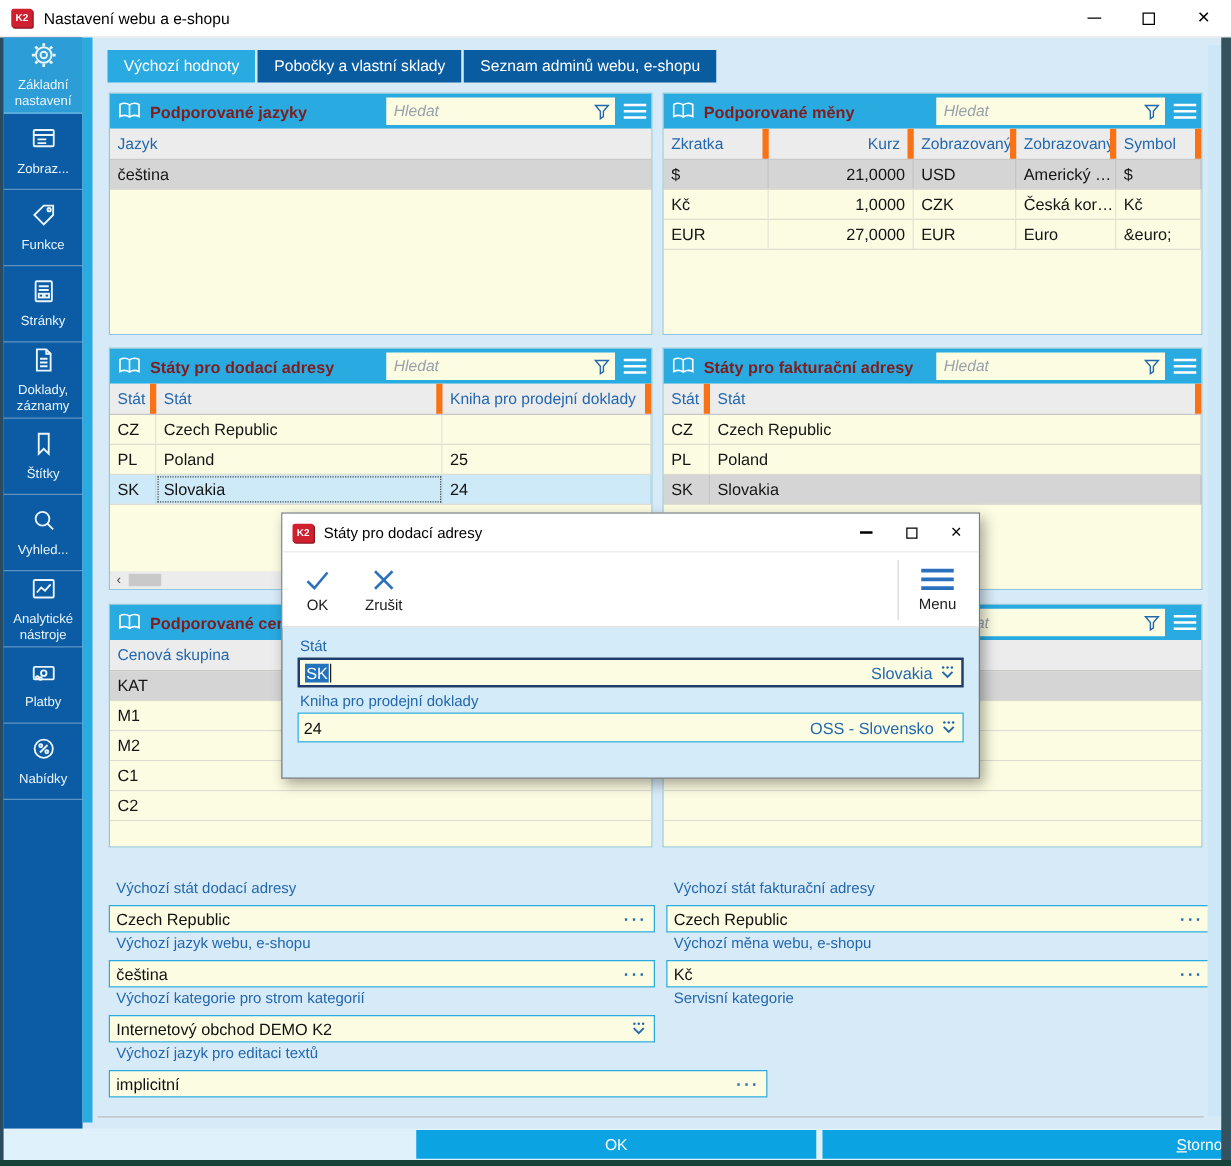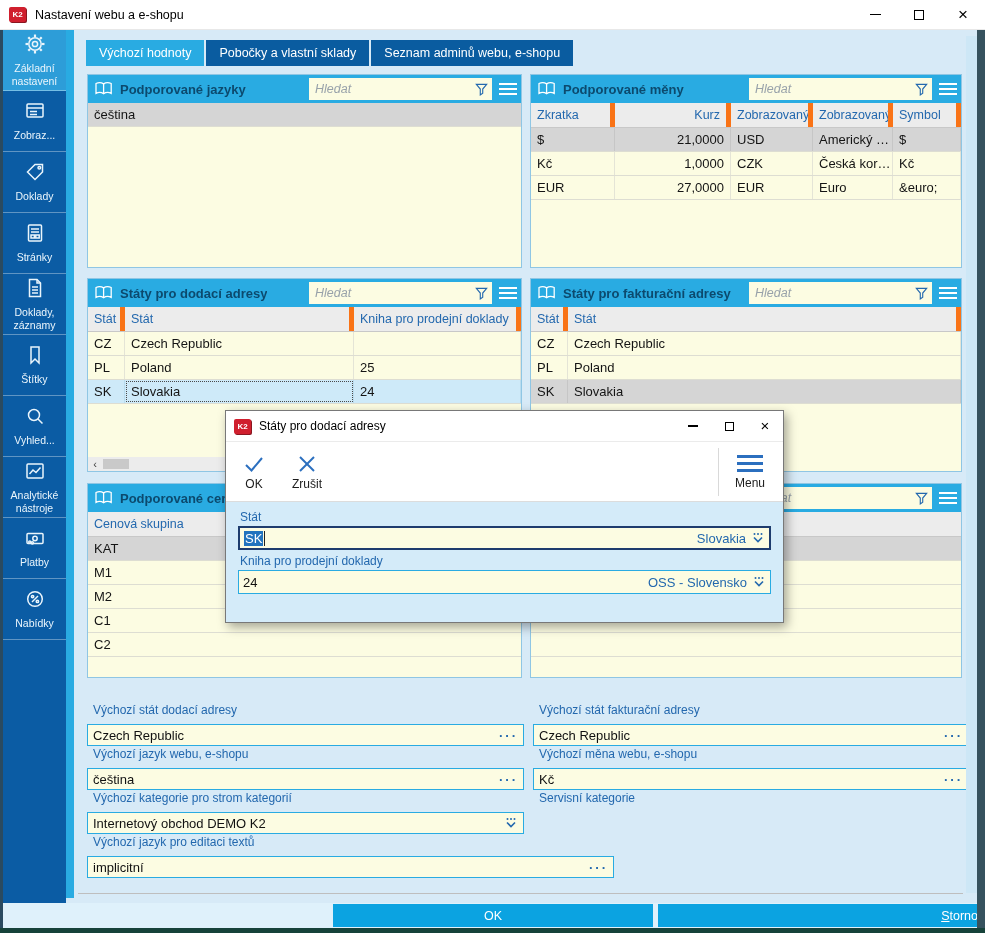--- a/index.html
+++ b/index.html
@@ -34,21 +34,21 @@
 
   
   .tabsrow { position:absolute; left:86px; top:40px; display:flex; gap:2px; }
   .tab { height:26px; padding:0 13px; display:flex; align-items:center; background:#0A5CA0;
          color:#fff; font-size:12.5px; white-space:nowrap; }
   .tab.active { background:#29ABE2; }
 
   
   .panel { position:absolute; border:1px solid #8FC6E4; background:#FCFCE2; display:flex; flex-direction:column; }
   .phead { flex:none; height:28px; background:#29ABE2; display:flex; align-items:center; padding-left:6px; }
-  .ptitle { color:#0c4a6e; font-weight:bold; font-size:13px; margin-left:6px; white-space:nowrap; overflow:hidden; }
+  .ptitle { color:#7f1d1d; font-weight:bold; font-size:13px; margin-left:6px; white-space:nowrap; overflow:hidden; }
   .psearch { margin-left:auto; width:183px; height:22px; background:#FCFCE2; display:flex; align-items:center;
              padding:0 3px 0 6px; flex:none; }
   .psearch input { flex:1; min-width:0; border:none; outline:none; background:transparent;
                    font-size:12.5px; font-family:"Liberation Sans",sans-serif; color:#333; }
   .psearch input::placeholder { color:#98A2AA; font-style:italic; }
   .pburger { flex:none; width:27px; height:28px; margin-left:2px; display:flex; flex-direction:column;
              justify-content:center; align-items:center; gap:3px; cursor:pointer; }
   .pburger i { width:18px; height:2px; background:#fff; }
   .thead { flex:none; display:flex; height:25px; background:#ECECEC; color:#2368AE; font-size:12.5px;
            border-bottom:1px solid #C8C8C8; }
@@ -170,21 +170,21 @@
       </svg>
       <span>Zobraz...</span>
     </div>
     <div class="side-item">
       <svg width="22" height="22" viewBox="0 0 22 22">
         <g stroke="#EAF5FC" stroke-width="1.5" fill="none">
           <path d="M3.5 11 L11 3.5 H18.5 V11 L11 18.5 Z"></path>
             <circle cx="15.3" cy="6.7" r="1.3"></circle>
         </g>
       </svg>
-      <span>Doklady</span>
+      <span>Funkce</span>
     </div>
     <div class="side-item">
       <svg width="22" height="22" viewBox="0 0 22 22">
         <g stroke="#EAF5FC" stroke-width="1.5" fill="none">
           <rect x="4.5" y="3" width="13" height="16" rx="1"></rect>
           <line x1="7" y1="7" x2="15" y2="7"></line>
             <line x1="7" y1="10" x2="15" y2="10"></line>
           <rect x="7" y="13" width="3.4" height="3"></rect>
             <rect x="11.8" y="13" width="3.4" height="3"></rect>
         </g>
@@ -271,20 +271,23 @@
         <input type="text" placeholder="Hledat" style="">
         <svg width="15" height="15" viewBox="0 0 16 16">
           <path d="M2.5 2.5 H13.5 L9.3 7.5 V12 L6.7 13.8 V7.5 Z" stroke="#2368AE" stroke-width="1.2" fill="none"></path>
         </svg>
       </div>
       <div class="pburger">
           <i></i>
           <i></i>
           <i></i>
         </div>
+    </div>
+    <div class="thead nosep">
+      <div class="c fill">Jazyk</div>
     </div>
     <div class="trow nosep sel">
       <div class="c fill">čeština</div>
     </div>
     <div class="pfill"></div>
   </div>
 
   <div class="panel" style="left:530px; top:74px; width:432px; height:194px;">
     <div class="phead">
       <svg width="20" height="16" viewBox="0 0 24 20">

